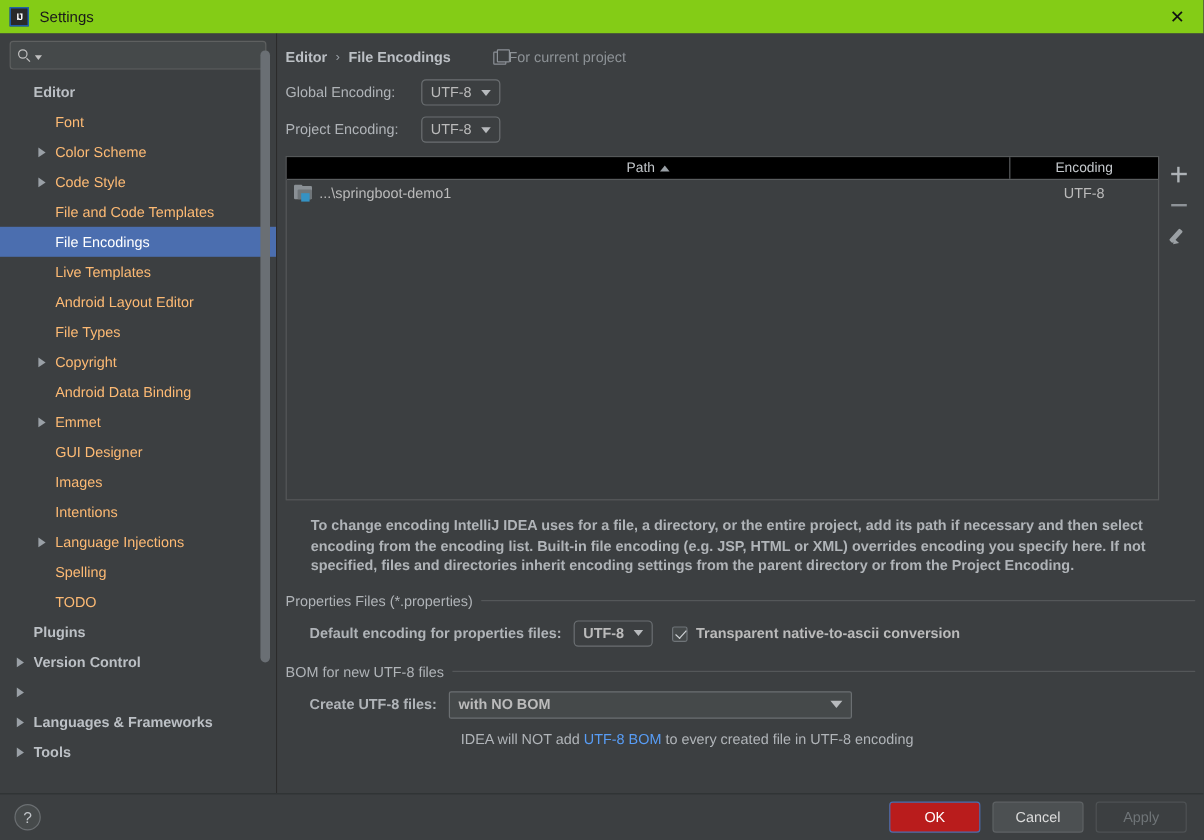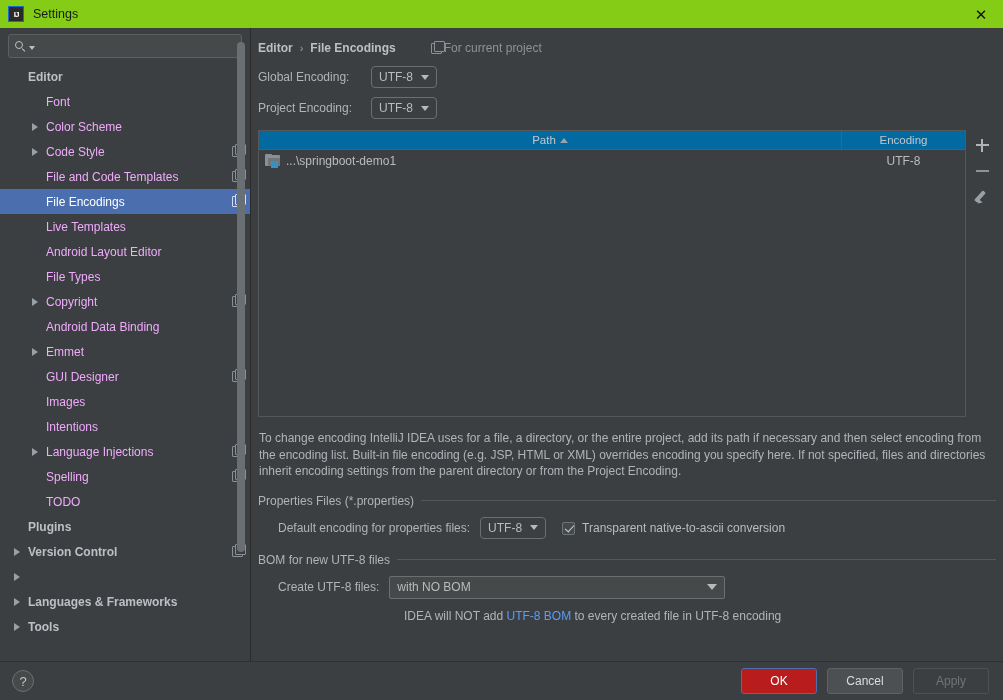--- a/index.html
+++ b/index.html
@@ -85,21 +85,21 @@
   #search-input {
     background: transparent; border: 0; outline: none;
     color: #bbbbbb; font-family: "Liberation Sans", sans-serif;
     font-size: 12px; flex: 1; margin-left: 4px; height: 18px;
   }
 
   #tree { position: absolute; top: 36px; left: 0; width: 253px; height: 597px; }
   .tree-item {
     height: 25px; display: flex; align-items: center;
     padding-left: 14px; padding-right: 10px;
-    color: #f0abfc; cursor: pointer; position: relative;
+    color: #fdba74; cursor: pointer; position: relative;
     white-space: nowrap;
   }
   .tree-item.bold { font-weight: bold; color: #bcc0c5; }
   .tree-item.selected { background: #4b6eaf; color: #ffffff; }
   .tree-item.selected .copy-icon-box { border-color: #d4def0; }
   .tree-item.selected .copy-icon-box::before { background: #d4def0; }
   .tw {
     width: 14px; flex: 0 0 14px; display: flex; align-items: center;
   }
   .tw .arrow {
@@ -156,21 +156,21 @@
     width: 0; height: 0; margin-left: 8px;
     border-left: 4px solid transparent; border-right: 4px solid transparent;
     border-top: 5px solid #b7babd;
   }
 
   
   #table-area { display: flex; margin: 10px 7px 0 7px; }
   #table-wrap { flex: 1; border: 1px solid #555859; background: #3c3f41; }
   #table-header {
     display: flex; height: 19px;
-    background: #0369a1;
+    background: #000000;
     border-bottom: 1px solid #5a5d5f;
     font-size: 11.5px; color: #c3c7cb;
   }
   .th { display: flex; align-items: center; justify-content: center; height: 100%; }
   .th-path { flex: 1; border-right: 1px solid #5a5d5f; gap: 4px; }
   .th-enc { width: 123px; }
   .sort-asc {
     width: 0; height: 0;
     border-left: 4px solid transparent; border-right: 4px solid transparent;
     border-bottom: 5px solid #9aa0a6;
@@ -222,32 +222,32 @@
   }
   .pencil-ic::after {
     content: ""; position: absolute; left: 1px; bottom: 0px;
     width: 0; height: 0;
     border-left: 3px solid transparent; border-right: 3px solid transparent;
     border-top: 4px solid #9ba0a4;
     transform: rotate(42deg);
   }
 
   #table-desc {
-    margin: 13px 7px 0 8px; width: 737px;
-    color: #b0b4b8; line-height: 16.5px; font-size: 12px;
+    margin: 13px 7px 0 28px; width: 737px;
+    color: #b0b4b8; line-height: 16.5px; font-size: 12px; font-weight: bold;
   }
 
   
   .group { margin: 14px 7px 0 7px; }
   .group-title {
     display: flex; align-items: center; gap: 7px;
     color: #b0b4b8; font-size: 12px; white-space: nowrap;
   }
   .group-line { flex: 1; height: 1px; background: #545759; }
-  .group-body { padding-left: 20px; padding-top: 9px; display: flex; align-items: center; }
+  .group-body { padding-left: 20px; padding-top: 9px; display: flex; align-items: center; font-weight: bold; }
 
   .checkbox-wrap { display: flex; align-items: flex-end; gap: 7px; margin-left: 16px; cursor: pointer; }
   .checkbox {
     width: 13px; height: 13px; border: 1px solid #6f7478;
     background: #45494a; border-radius: 2px; position: relative;
   }
   .checkbox.checked::after {
     content: ""; position: absolute; left: 3.5px; top: 0.5px;
     width: 4px; height: 8px; border: solid #cfd3d6;
     border-width: 0 1.8px 1.8px 0; transform: rotate(42deg);

